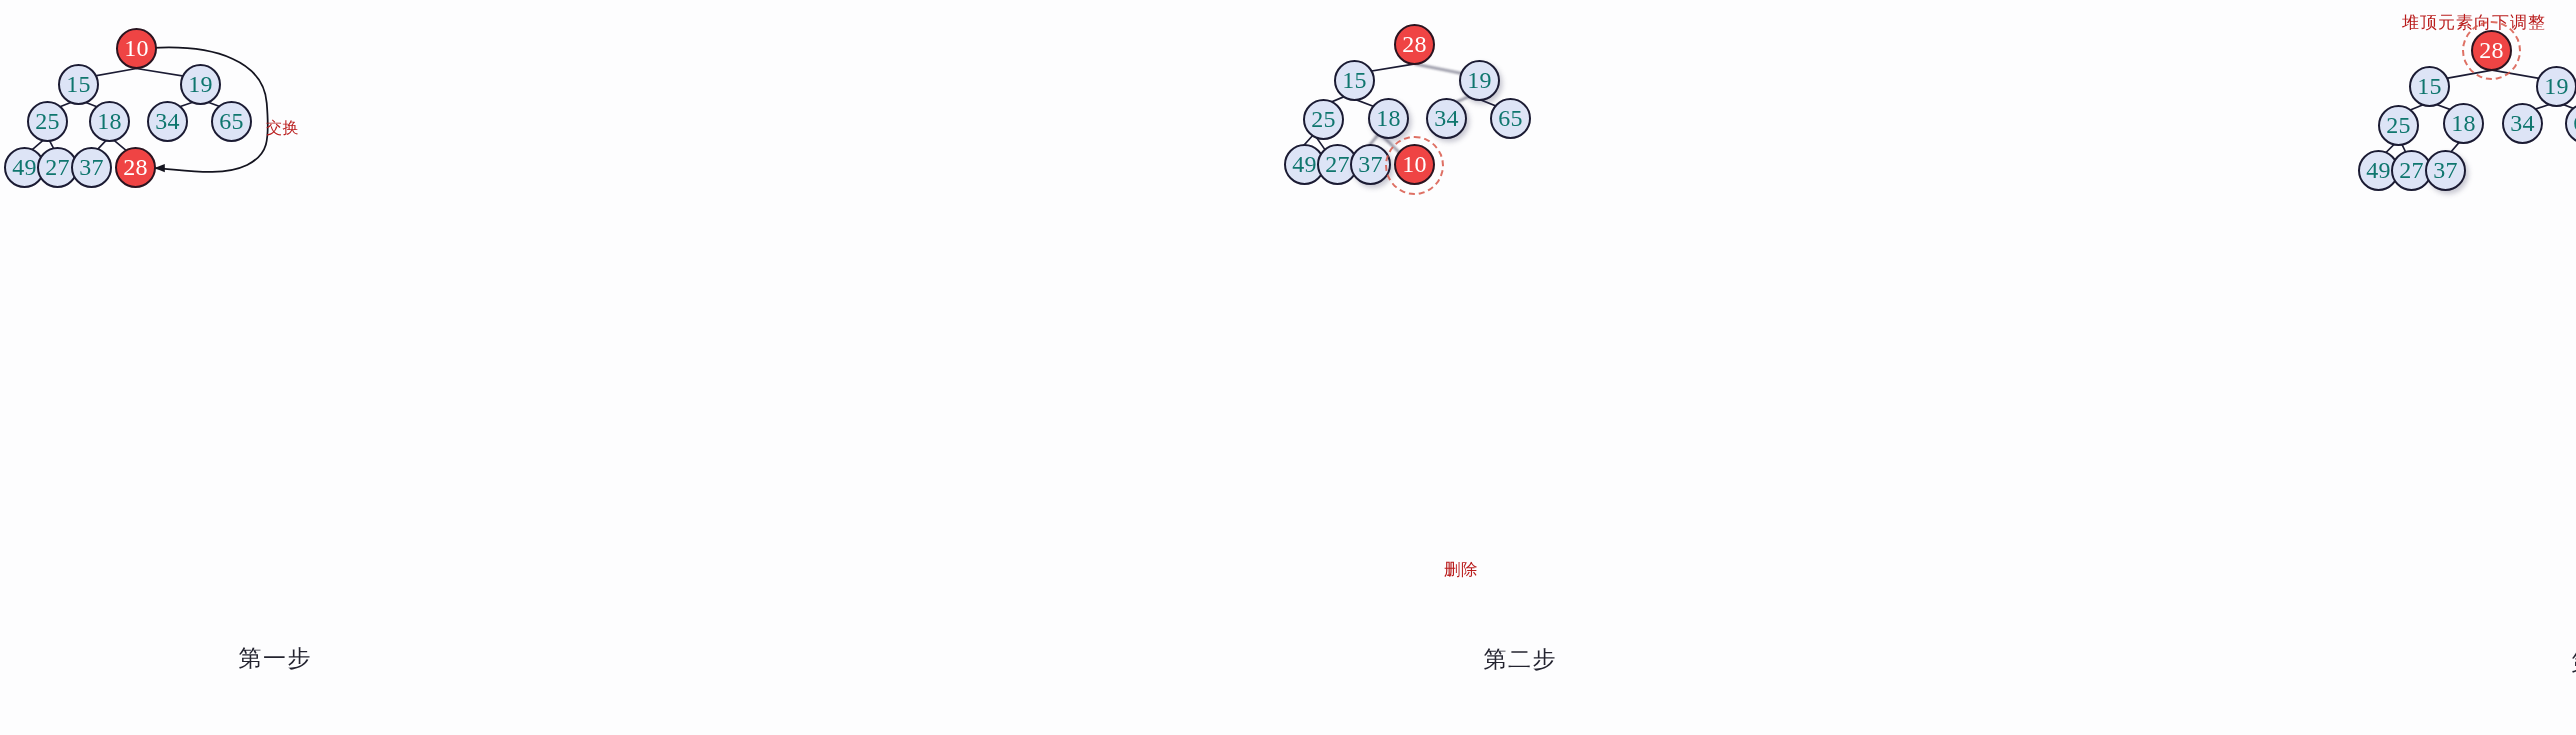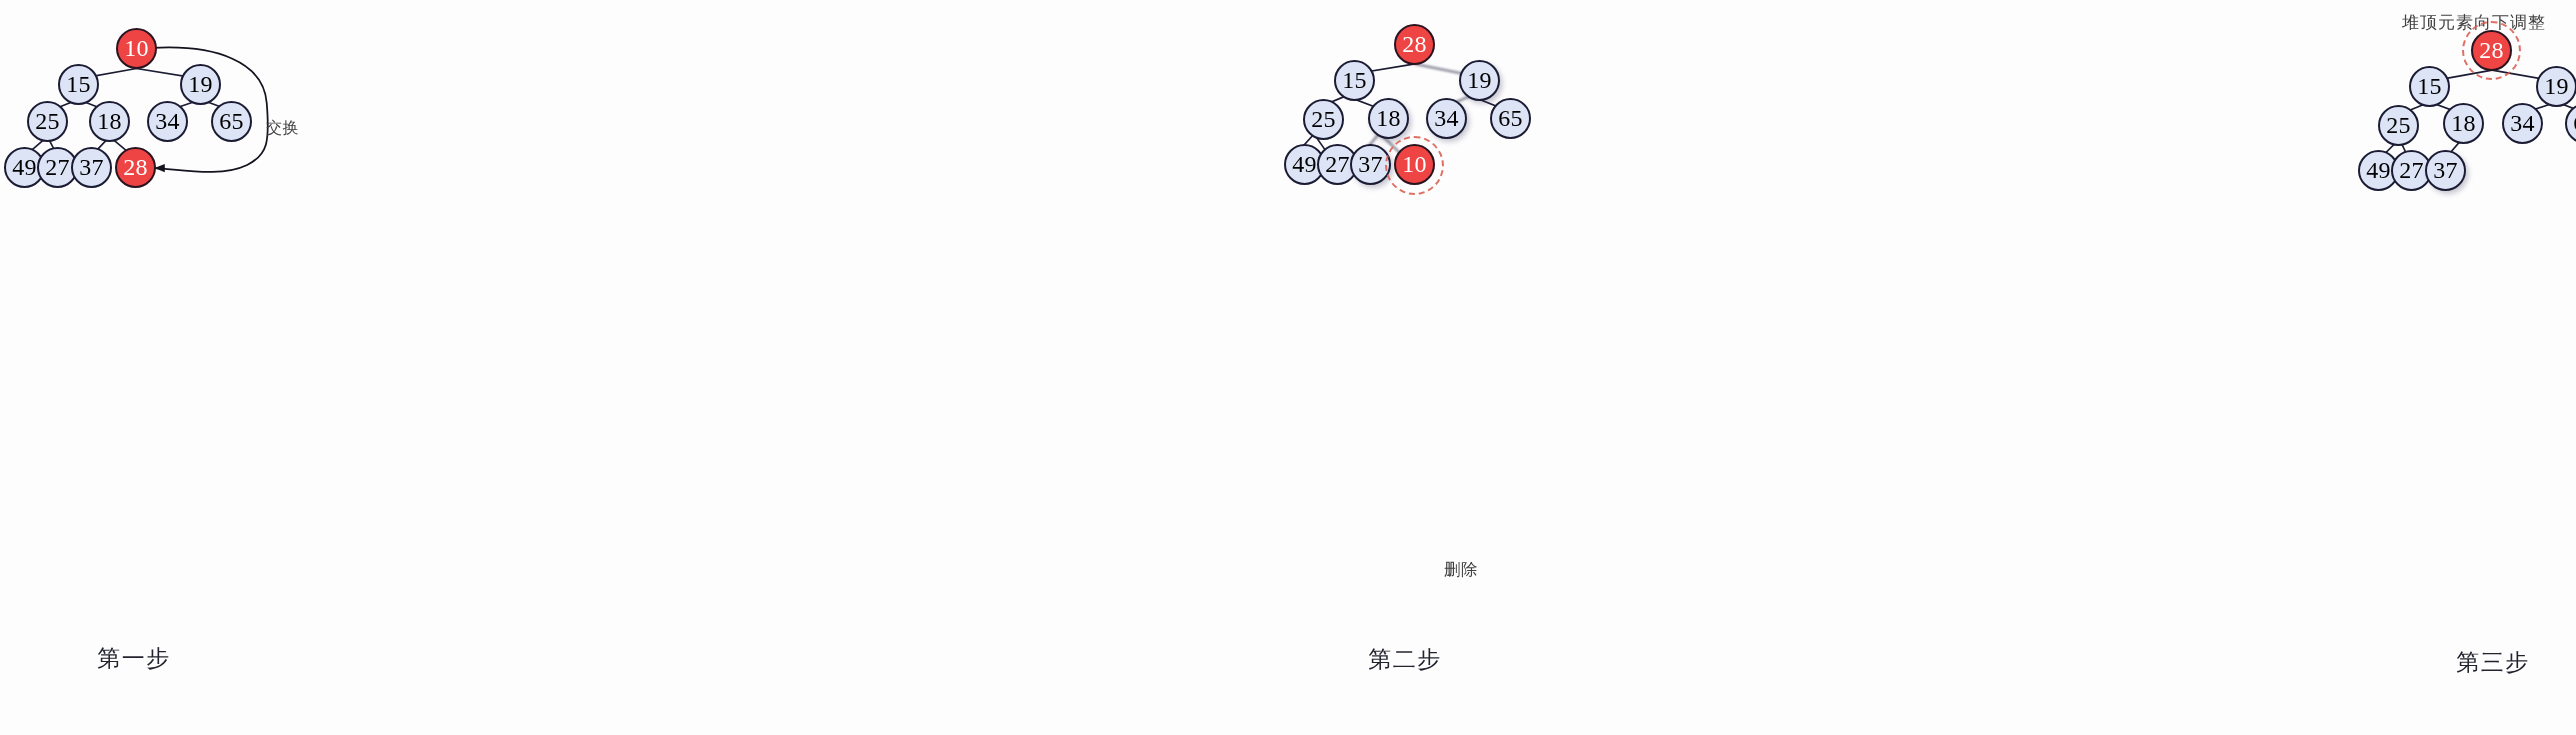--- a/index.html
+++ b/index.html
@@ -46,21 +46,21 @@
     justify-content: center;
     box-sizing: border-box;
     font-family: "Liberation Serif", "DejaVu Serif", serif;
     font-size: 24px;
     letter-spacing: 0.3px;
     user-select: none;
   }
   .node.blue {
     background: #dde4f6;
     border: 2.1px solid #1b1b33;
-    color: #000000;
+    color: #0f766e;
   }
   .node.red {
     background: #ef4444;
     border: 2.1px solid #2a1420;
     color: #ffffff;
   }
   .node.blurred-soft {
     filter: blur(0.7px);
     box-shadow: 2.6px 3.1px 5.2px rgba(80,80,110,0.30);
   }
@@ -68,33 +68,34 @@
   .dash-ring {
     position: absolute;
     border-radius: 50%;
     border: 2.1px dashed #d9584a;
     box-sizing: border-box;
     opacity: 0.85;
   }
 
   .caption {
     position: absolute;
-    text-align: center;
+    text-align: right;
     font-family: Liberation Mono, monospace;
     font-size: 23px;
     color: #23232f;
     letter-spacing: 1.5px;
     white-space: nowrap;
     user-select: none;
+    margin-left: 44px;
   }
 
   .annot {
     position: absolute;
     font-family: "DejaVu Sans", "Liberation Sans", sans-serif;
-    color: #404040;
+    color: #b91c1c;
     white-space: nowrap;
     user-select: none;
     letter-spacing: 0.5px;
   }
   .annot.swap   { font-size: 16px; }
   .annot.delete { font-size: 16.5px; }
   .annot.title  { font-size: 17px; letter-spacing: 1px; }
 </style>
 </head>
 <body>

